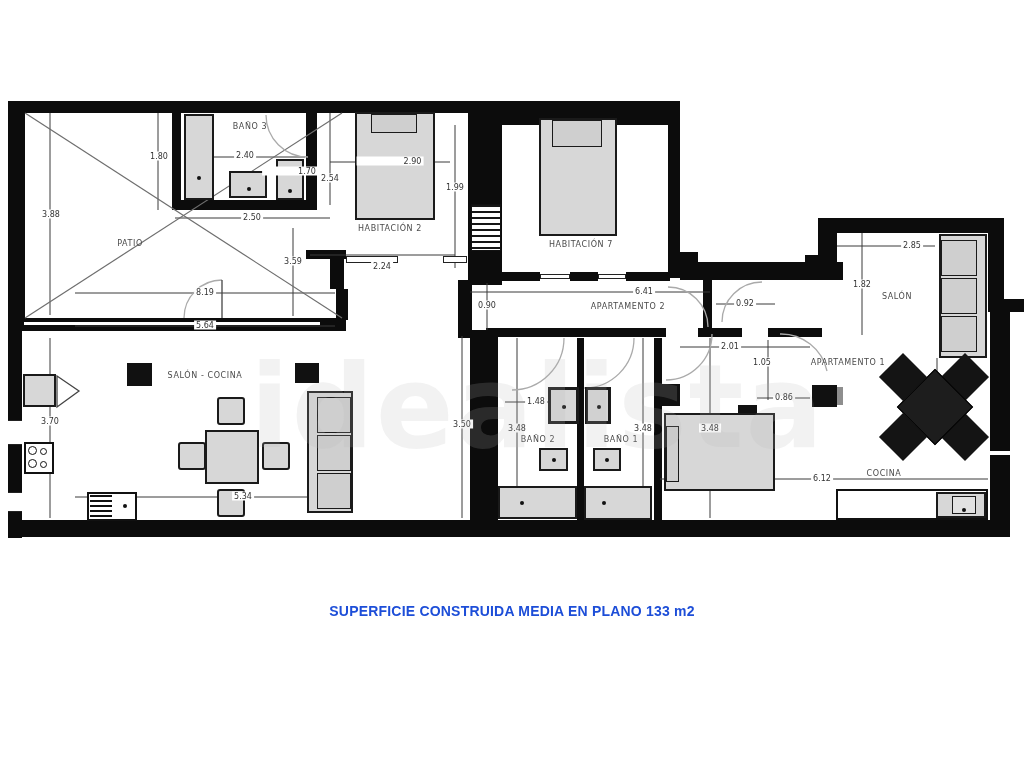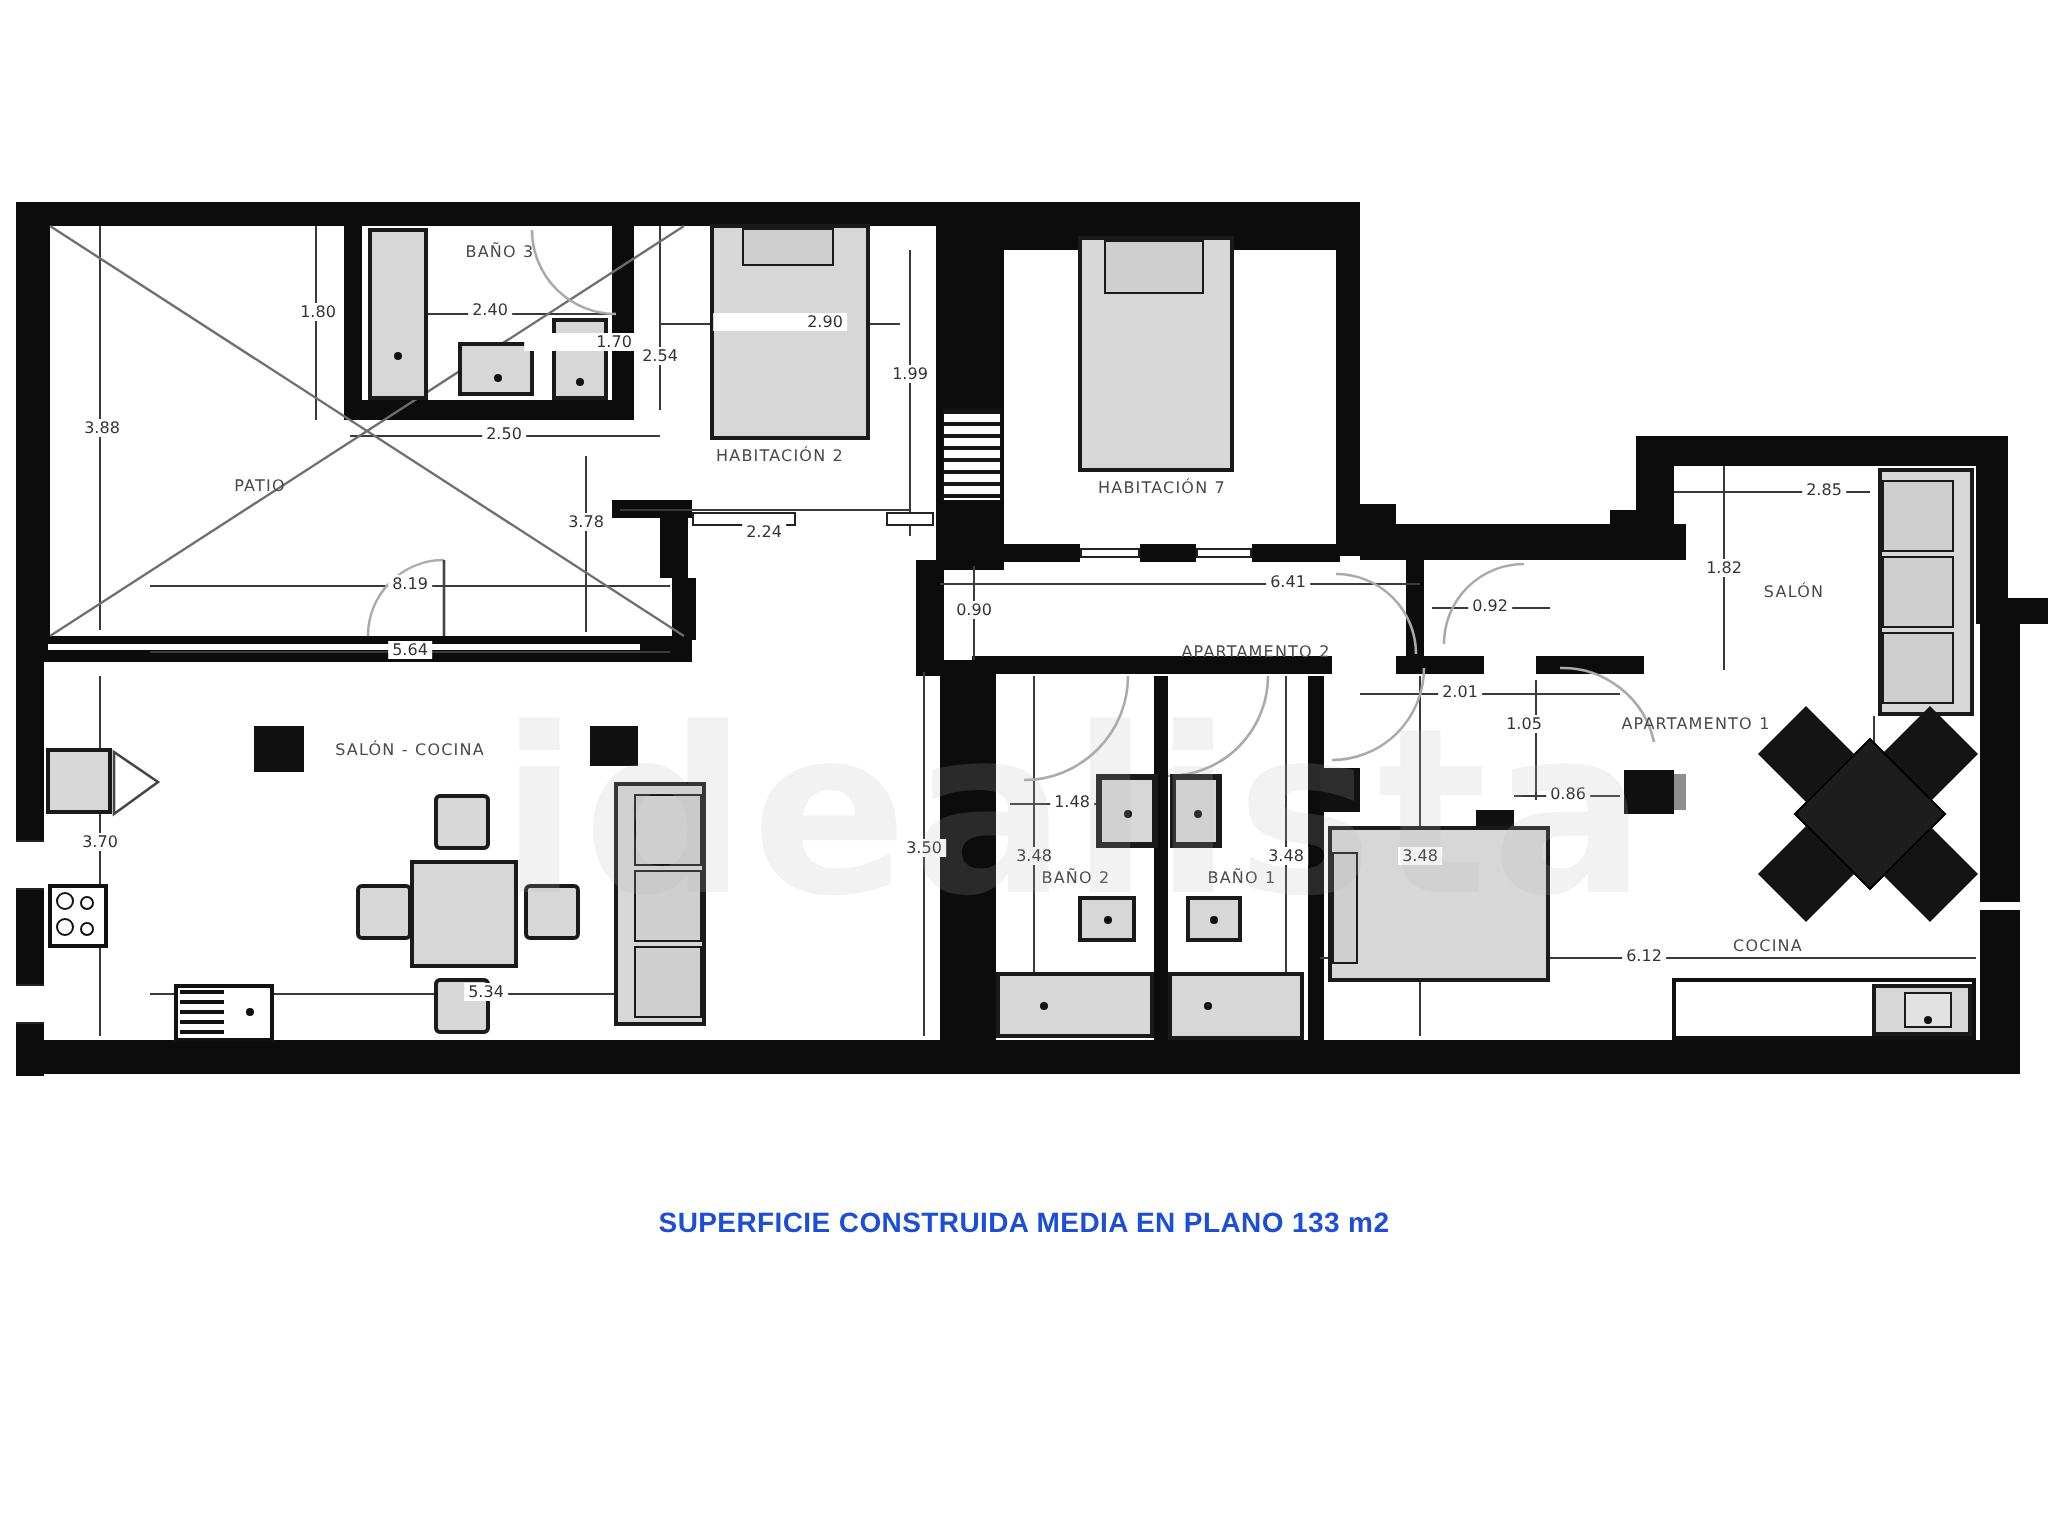--- a/index.html
+++ b/index.html
@@ -225,36 +225,36 @@
 
   <div class="furn" style="left:664px;top:413px;width:111px;height:78px">
     <span class="inner" style="left:0px;top:11px;width:13px;height:56px"></span>
   </div>
 
   <div id="labels">
       <span class="lbl room-lbl" style="left: 130px; top: 243px;">PATIO</span>
       <span class="lbl room-lbl" style="left: 250px; top: 126px;">BAÑO 3</span>
       <span class="lbl room-lbl" style="left: 390px; top: 228px;">HABITACIÓN 2</span>
       <span class="lbl room-lbl" style="left: 581px; top: 244px;">HABITACIÓN 7</span>
-      <span class="lbl room-lbl" style="left: 628px; top: 306px; margin-top: 20px;">APARTAMENTO 2</span>
+      <span class="lbl room-lbl" style="left: 628px; top: 306px;">APARTAMENTO 2</span>
       <span class="lbl room-lbl" style="left: 205px; top: 375px;">SALÓN - COCINA</span>
       <span class="lbl room-lbl" style="left: 897px; top: 296px;">SALÓN</span>
       <span class="lbl room-lbl" style="left: 848px; top: 362px;">APARTAMENTO 1</span>
       <span class="lbl room-lbl" style="left: 538px; top: 439px;">BAÑO 2</span>
       <span class="lbl room-lbl" style="left: 621px; top: 439px;">BAÑO 1</span>
       <span class="lbl room-lbl" style="left: 884px; top: 473px;">COCINA</span>
       <span class="lbl dim-lbl" style="left: 51px; top: 214px;">3.88</span>
       <span class="lbl dim-lbl" style="left: 159px; top: 156px;">1.80</span>
       <span class="lbl dim-lbl" style="left: 245px; top: 155px;">2.40</span>
       <span class="lbl dim-lbl" style="left: 290px; top: 171px; padding-left: 36px;">1.70</span>
       <span class="lbl dim-lbl" style="left: 330px; top: 178px;">2.54</span>
       <span class="lbl dim-lbl" style="left: 390px; top: 161px; padding-left: 47px;">2.90</span>
       <span class="lbl dim-lbl" style="left: 455px; top: 187px;">1.99</span>
       <span class="lbl dim-lbl" style="left: 252px; top: 217px;">2.50</span>
-      <span class="lbl dim-lbl" style="left: 293px; top: 261px;">3.78</span>
+      <span class="lbl dim-lbl" style="left: 293px; top: 261px;">3.59</span>
       <span class="lbl dim-lbl" style="left: 205px; top: 292px;">8.19</span>
       <span class="lbl dim-lbl" style="left: 205px; top: 325px;">5.64</span>
       <span class="lbl dim-lbl" style="left: 382px; top: 254px; margin-top: 12px;">2.24</span>
       <span class="lbl dim-lbl" style="left: 487px; top: 305px;">0.90</span>
       <span class="lbl dim-lbl" style="left: 644px; top: 291px;">6.41</span>
       <span class="lbl dim-lbl" style="left: 745px; top: 303px;">0.92</span>
       <span class="lbl dim-lbl" style="left: 912px; top: 245px;">2.85</span>
       <span class="lbl dim-lbl" style="left: 862px; top: 284px;">1.82</span>
       <span class="lbl dim-lbl" style="left: 730px; top: 346px;">2.01</span>
       <span class="lbl dim-lbl" style="left: 762px; top: 362px;">1.05</span>

